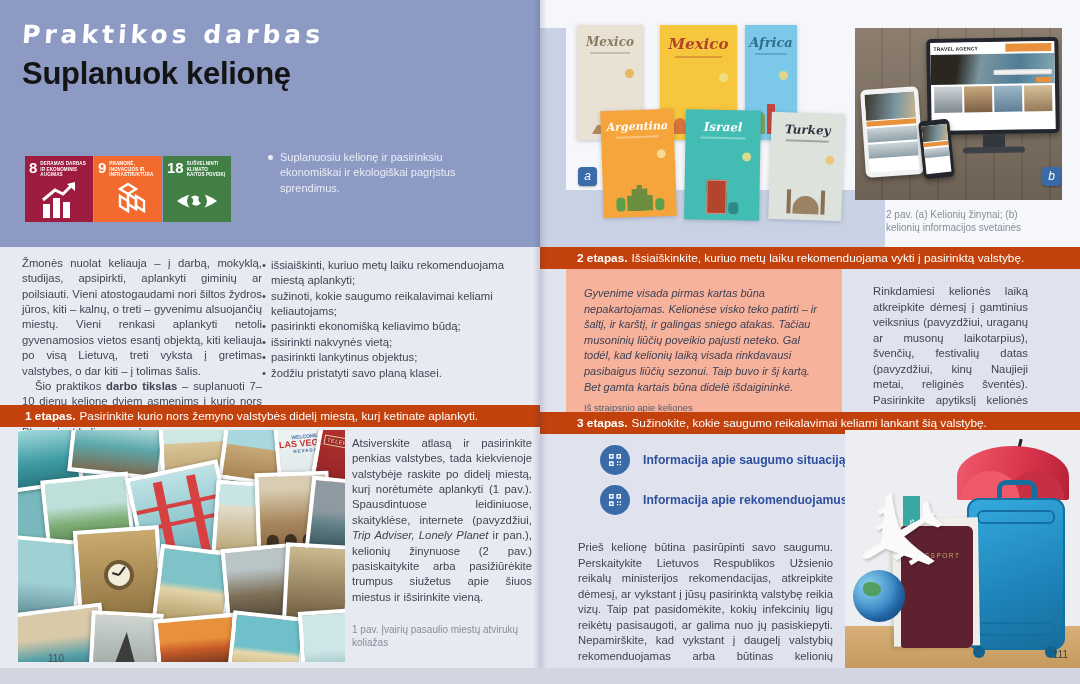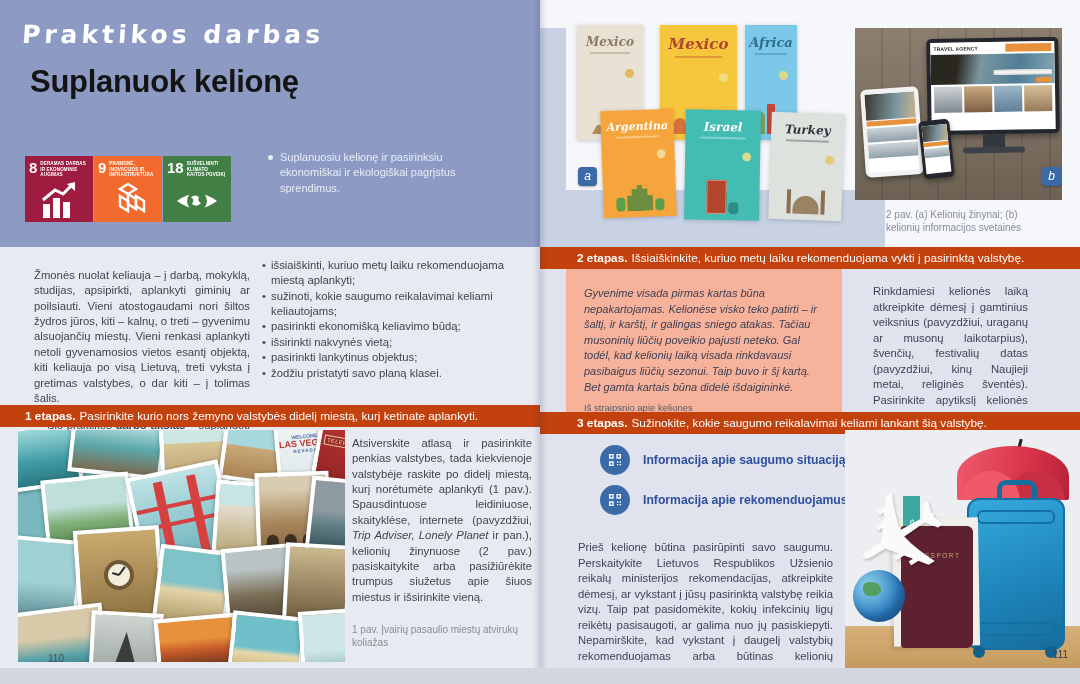--- a/index.html
+++ b/index.html
@@ -5,32 +5,32 @@
   html,body{margin:0;padding:0;background:#c9ccd8;}
   *{box-sizing:border-box;}
   .spread{position:relative;width:1080px;height:684px;overflow:hidden;
     font-family:"Liberation Sans","DejaVu Sans",sans-serif;background:#e8eaf2;color:#3f4453;}
   .abs{position:absolute;}
 
   
   .lp-header{left:0;top:0;width:540px;height:247px;background:#8d9bc4;}
   .kicker{left:22px;top:20px;color:#fff;font-size:25px;letter-spacing:4px;font-weight:600;
     font-family:"DejaVu Sans",sans-serif;transform:skewX(-4deg);}
-  .main-title{left:22px;top:56px;font-size:31px;font-weight:700;color:#141414;letter-spacing:-.3px;margin:8px;}
+  .main-title{left:22px;top:56px;font-size:31px;font-weight:700;color:#141414;letter-spacing:-.3px;margin:0;}
   .sdg-row{left:25px;top:156px;display:flex;gap:1px;}
   .sdg{width:68px;height:66px;color:#fff;padding:4px 4px;position:relative;}
   .sdg-top{display:flex;gap:3px;align-items:flex-start;}
   .sdg-num{font-size:15px;font-weight:700;line-height:1;}
   .sdg-label{font-size:4.6px;font-weight:700;line-height:1.25;letter-spacing:.1px;padding-top:1px;}
   .sdg svg{position:absolute;left:50%;transform:translateX(-50%);bottom:4px;}
   .objective{left:268px;top:150px;width:205px;display:flex;gap:7px;color:#e9edf7;font-size:11px;line-height:1.4;}
   .obj-dot{width:5px;height:5px;border-radius:50%;background:#e9edf7;margin-top:5px;flex:none;}
 
   .col1{left:22px;top:256px;width:240px;font-size:11.3px;line-height:1.36;text-align:justify;}
-  .col1 p{margin:12px;}
+  .col1 p{margin:0;}
   .col1 .p2{text-indent:13px;}
   .goal-list{left:262px;top:258px;width:262px;font-size:11.3px;line-height:1.36;}
   .goal{padding-left:9px;position:relative;}
   .goal::before{content:"•";position:absolute;left:0;top:0;}
 
   .stage-bar{height:22px;background:#c2410c;color:#fff;font-size:11.8px;line-height:22px;white-space:nowrap;}
   .stage-bar b{font-weight:700;margin-right:4px;}
   .sb1{left:0;top:405px;width:540px;padding-left:25px;}
   .sb2{left:540px;top:247px;width:540px;padding-left:37px;}
   .sb3{left:540px;top:412px;width:540px;padding-left:37px;}

